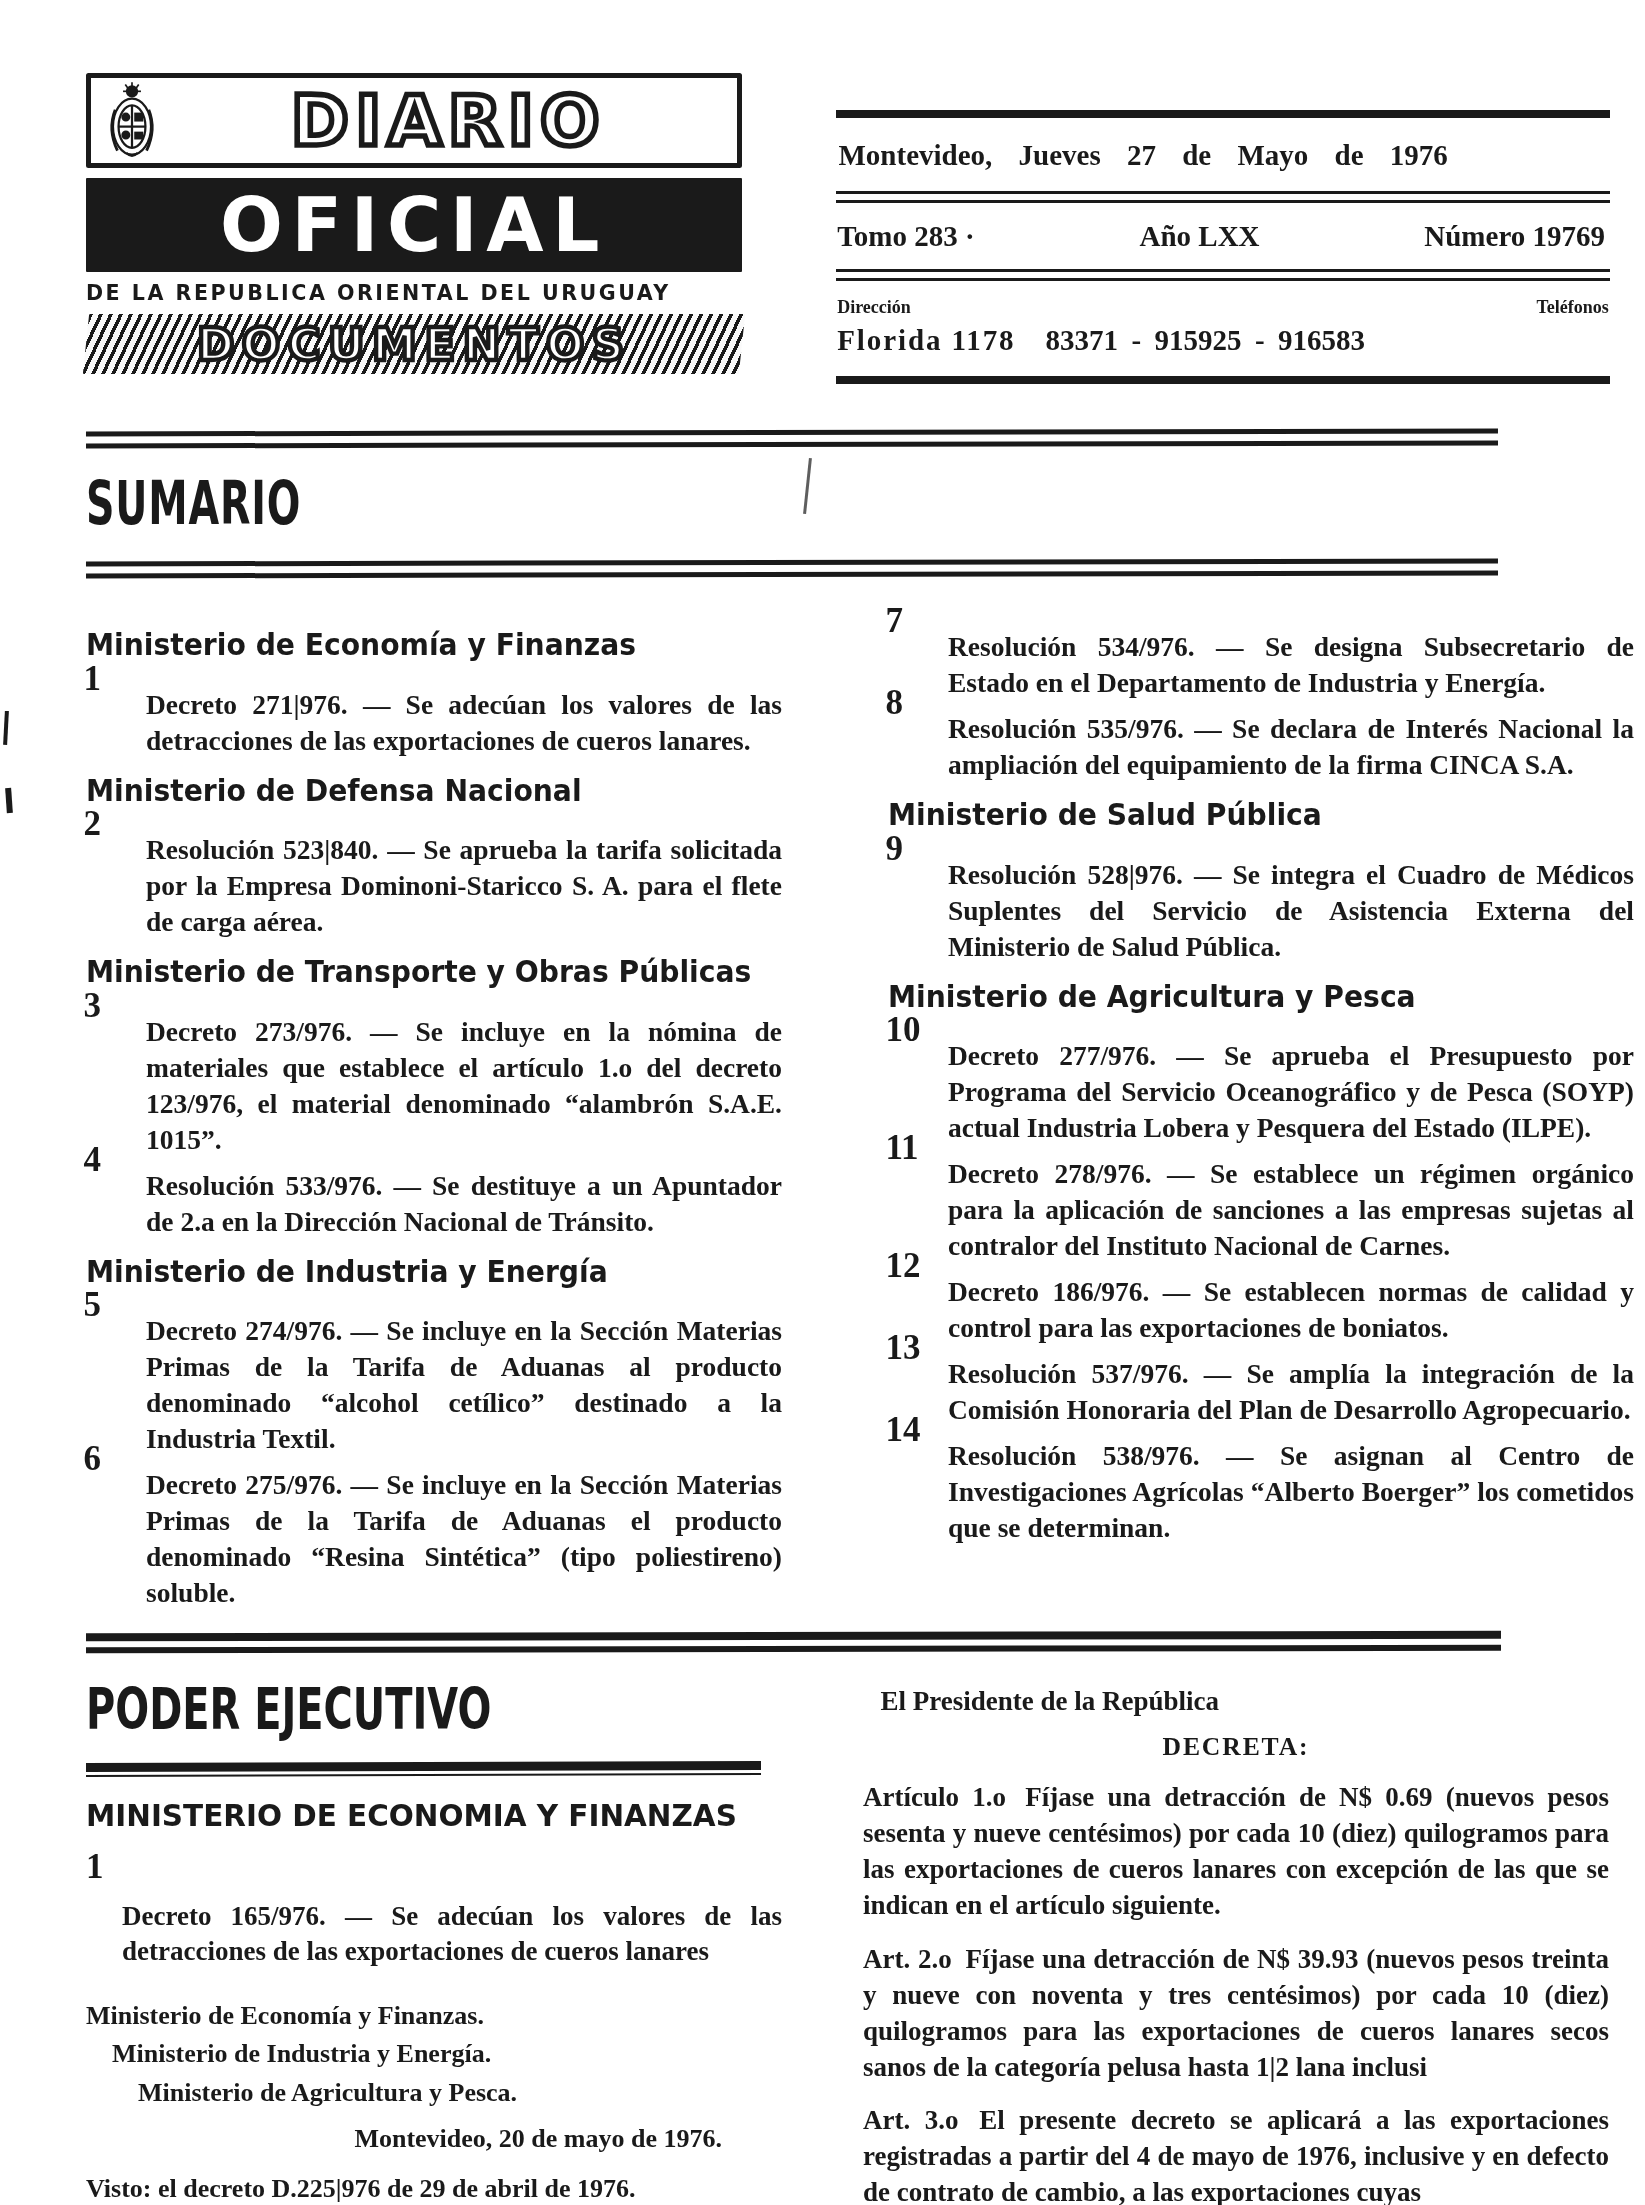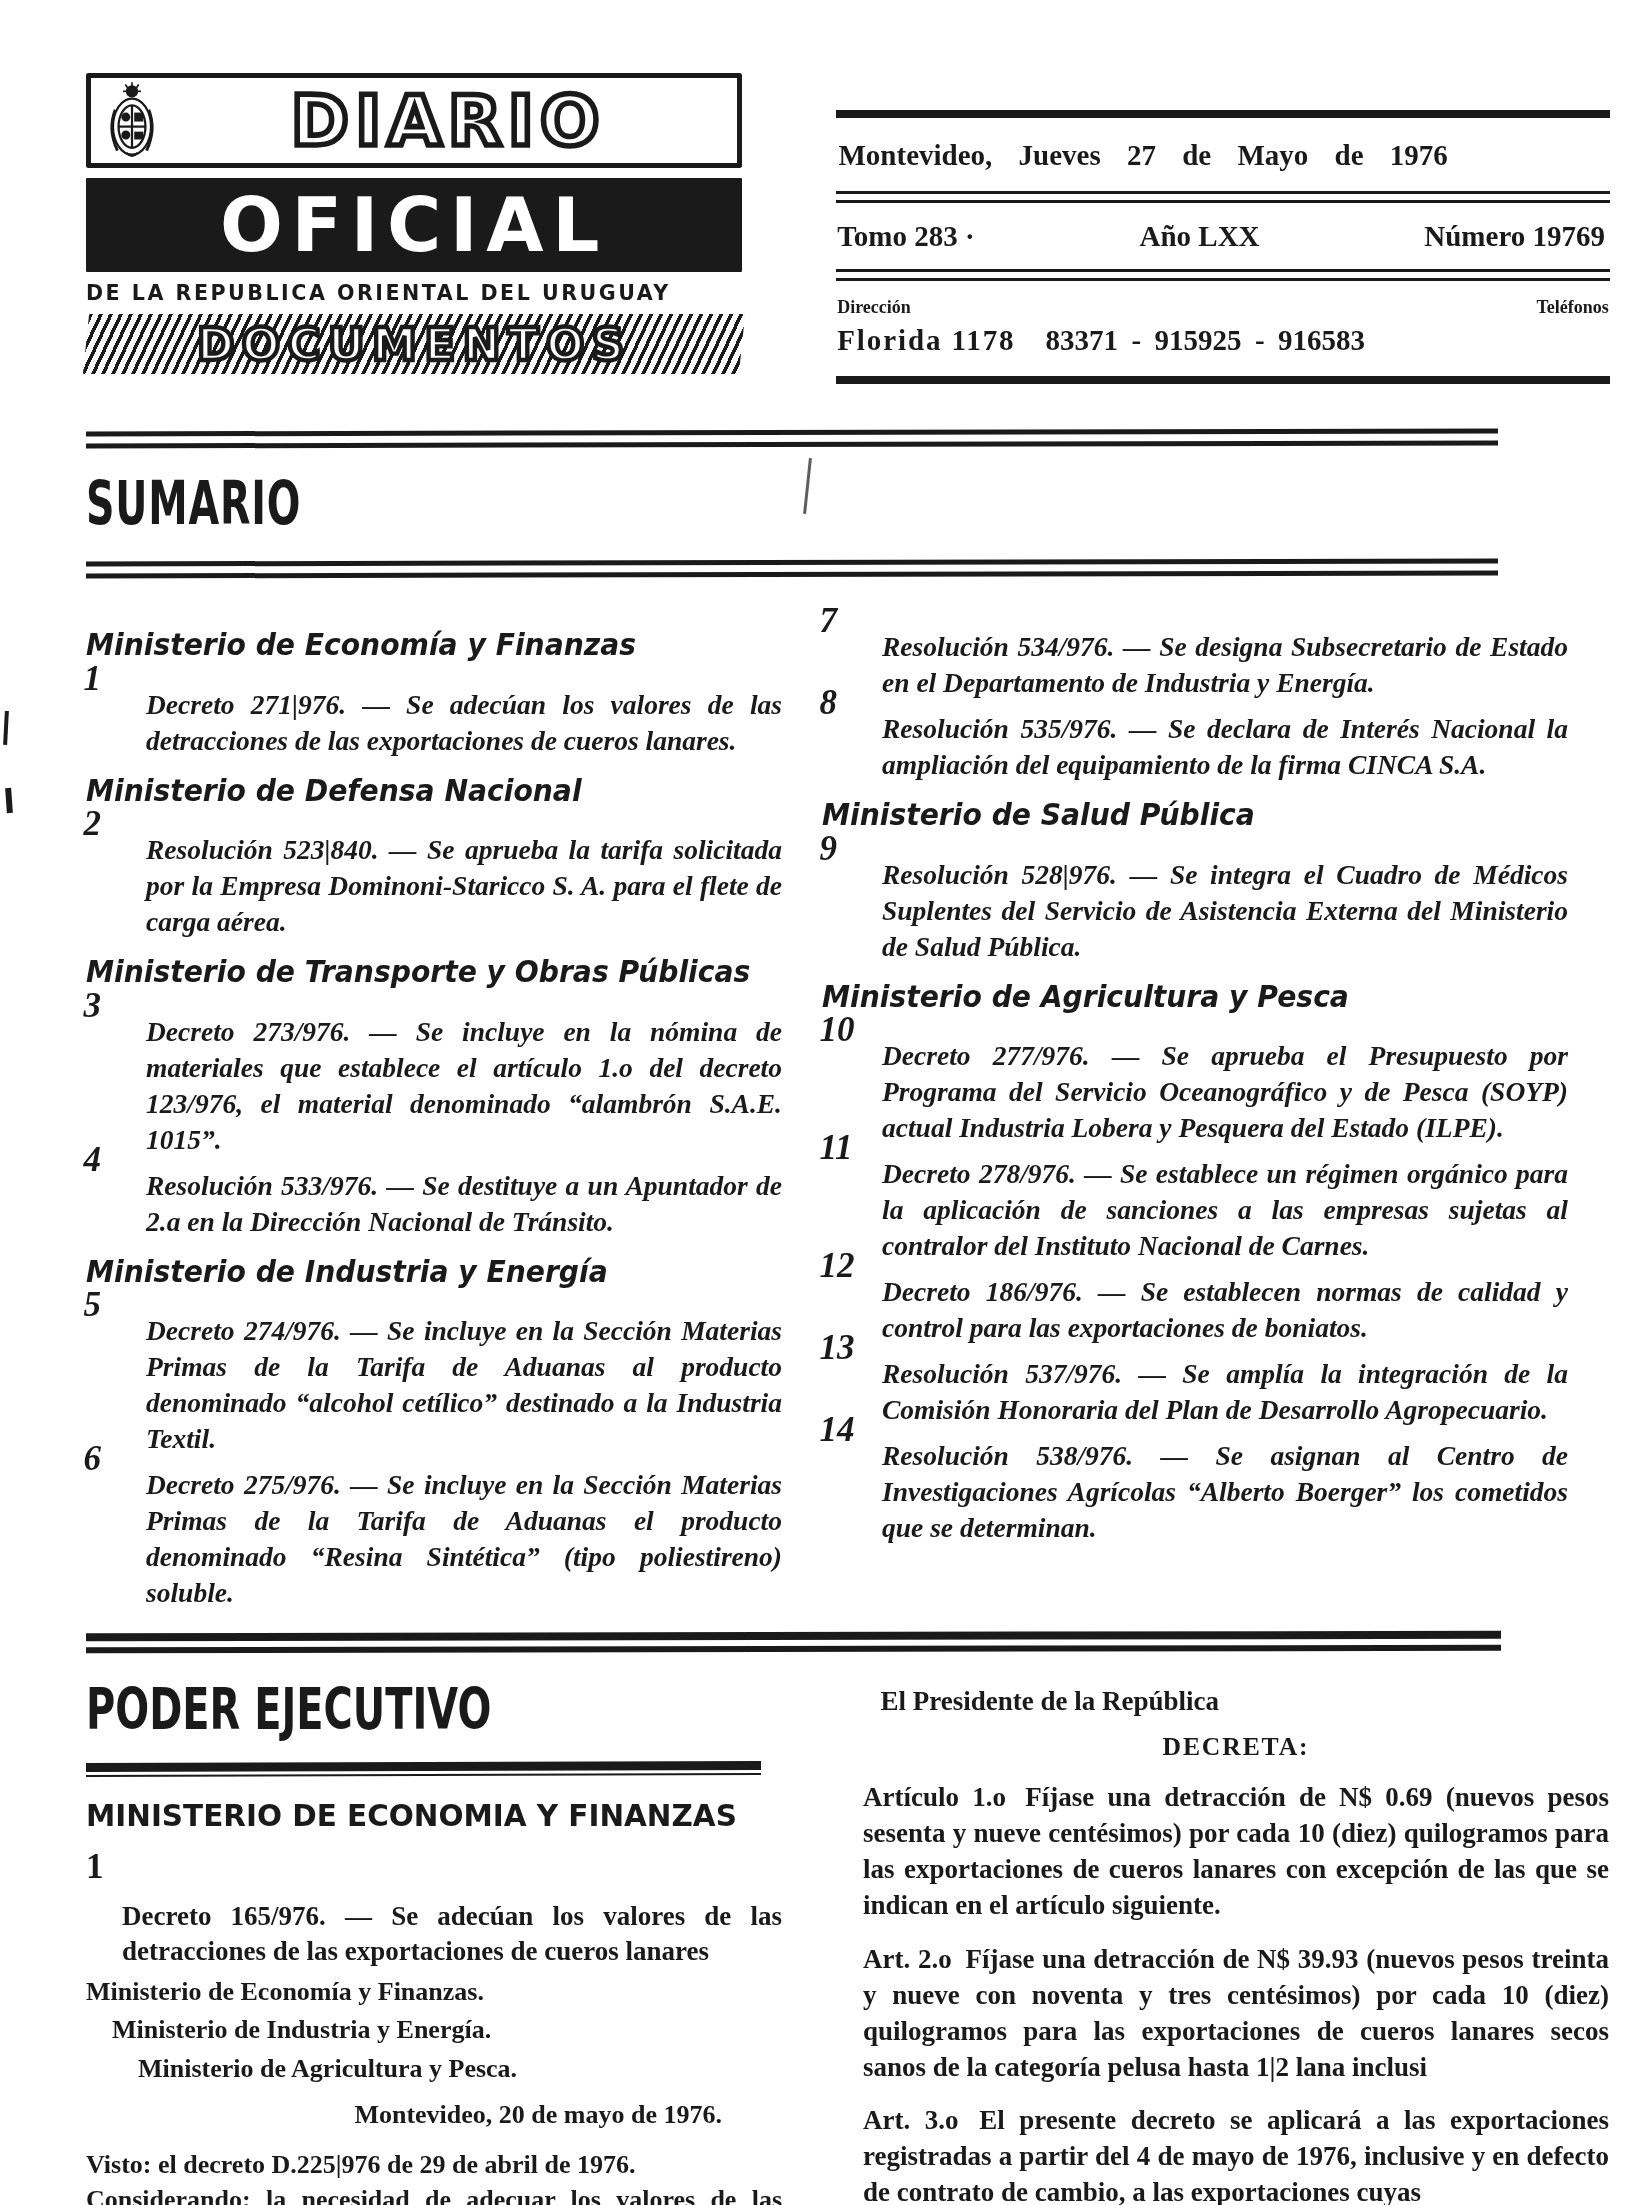--- a/index.html
+++ b/index.html
@@ -79,21 +79,21 @@
     border-top:8.7px solid #1a1a1a; border-bottom:6.9px solid #1a1a1a;
     transform:rotate(-0.1deg);
   }
   
   .sumario-title{
     margin:26px 0 0; font-family:"DejaVu Sans", sans-serif; font-weight:700;
     font-size:60px; line-height:1; letter-spacing:1.2px;
     transform:scaleX(0.66); transform-origin:left;
   }
   .sumario-rule{margin-top:27.5px;}
-  .sumario-cols{display:flex; gap:40px; margin-top:52px;font-style:italic;}
+  .sumario-cols{display:flex; gap:106px; margin-top:52px;}
   .scol{flex:none;}
   .scol-left{width:696px;}
   .scol-right{width:746px;}
   .scol > :first-child{margin-top:0;}
   .s-heading{
     margin:16px 0 0; font-family:"DejaVu Sans", sans-serif; font-weight:700;
     font-size:30px; line-height:1.08; transform:scaleX(0.94); transform-origin:left;
     white-space:nowrap;
   }
   .s-item{position:relative; margin-top:25px; padding-left:60px;}
@@ -120,21 +120,21 @@
     margin:25px 0 0; font-family:"DejaVu Sans", sans-serif; font-weight:700;
     font-size:31px; line-height:1; transform:scaleX(0.95); transform-origin:left;
     white-space:nowrap;
   }
   .b-num{margin-top:17.5px; font-weight:700; font-size:35px; line-height:1;}
   .decree-title{
     margin:15px 0 0 36px; font-weight:700; font-size:27px; line-height:35px;
     text-align:justify;
   }
   .min-line{margin:0; font-weight:700; font-size:26px; line-height:30px;}
-  .min-line.l0{margin-top:8px;}
+  .min-line.l0{margin-top:32px;}
   .min-line.l1{margin-top:8.7px; margin-left:26px;}
   .min-line.l2{margin-top:8.7px; margin-left:52px;}
   .place-date{margin:16px 60px 8px 0; font-weight:700; font-size:26px; text-align:right;}
   .visto{margin:19px 0 0; font-weight:700; font-size:26px; line-height:31px;}
   .considerando{margin:3.7px 0 0; font-weight:700; font-size:26px; line-height:31px; text-align:justify;}
   .presidente{margin:5px 0 0 17.5px; font-weight:700; font-size:27px;}
   .decreta{margin:15px 0 0; font-weight:700; font-size:25.6px; letter-spacing:1.9px; text-align:center;}
   .article{margin:17.5px 0 0; font-weight:700; font-size:27px; line-height:36px; text-align:justify;}
   .article b{padding-right:6.2px;}
   .article .lead{font-weight:700;}

